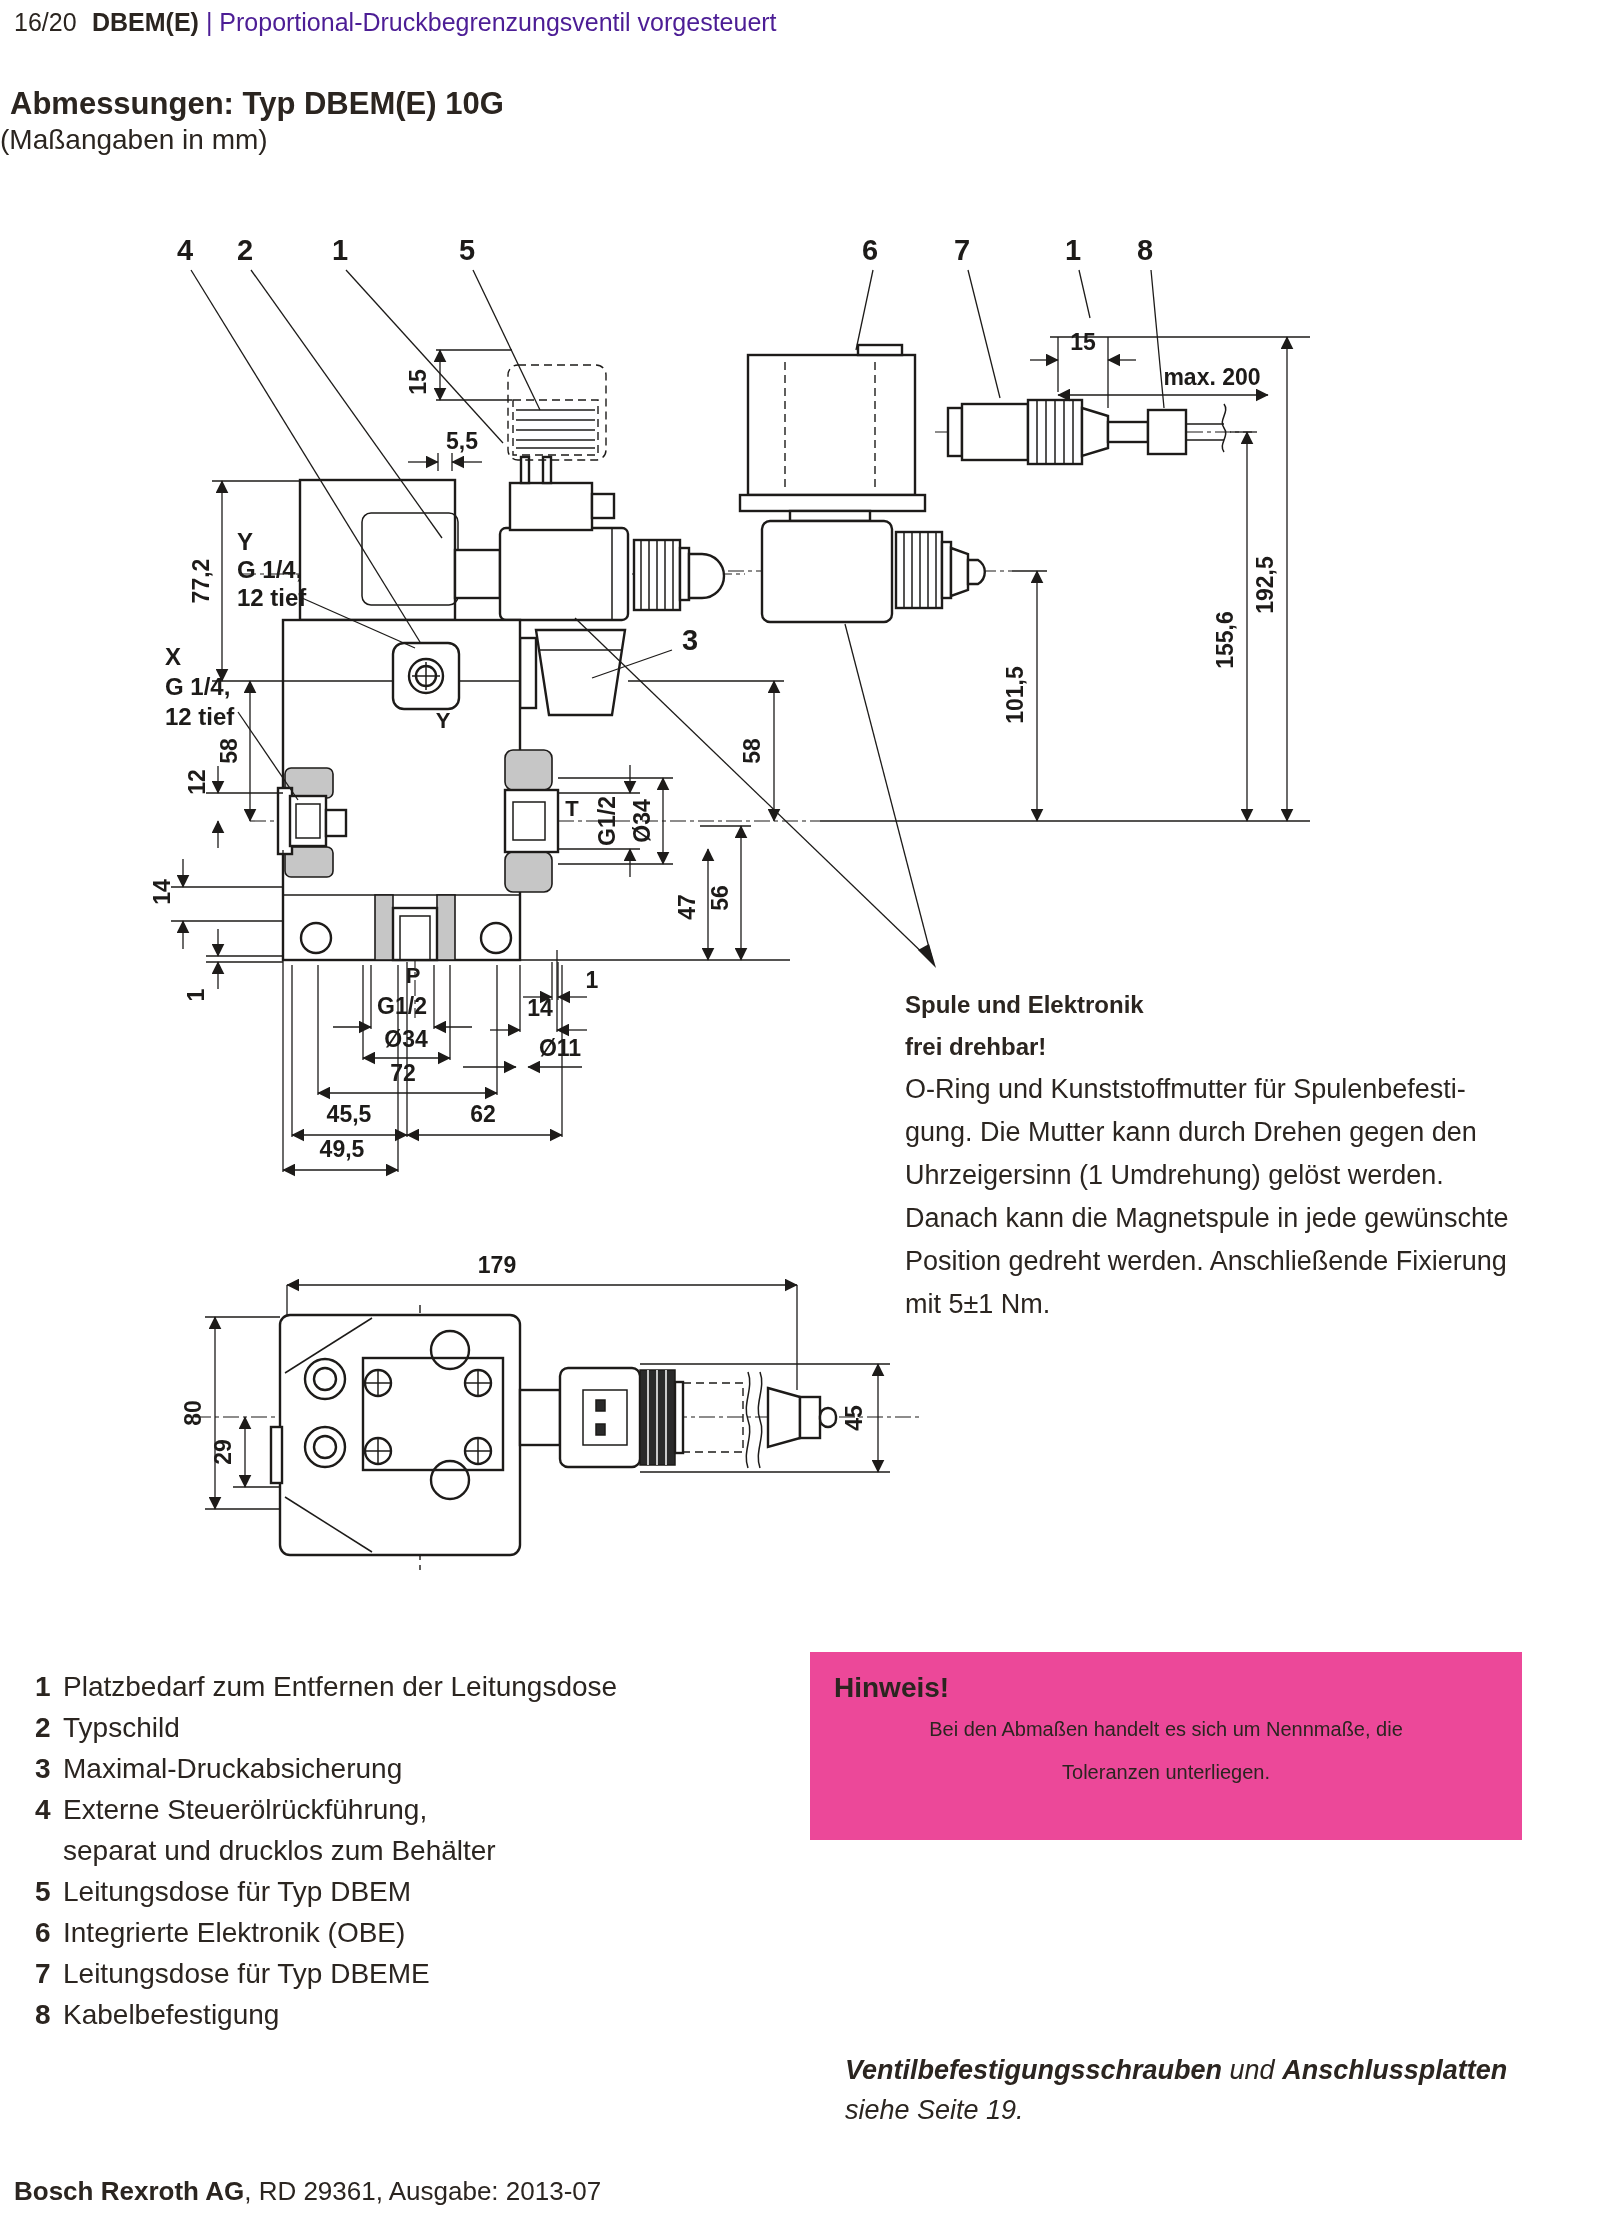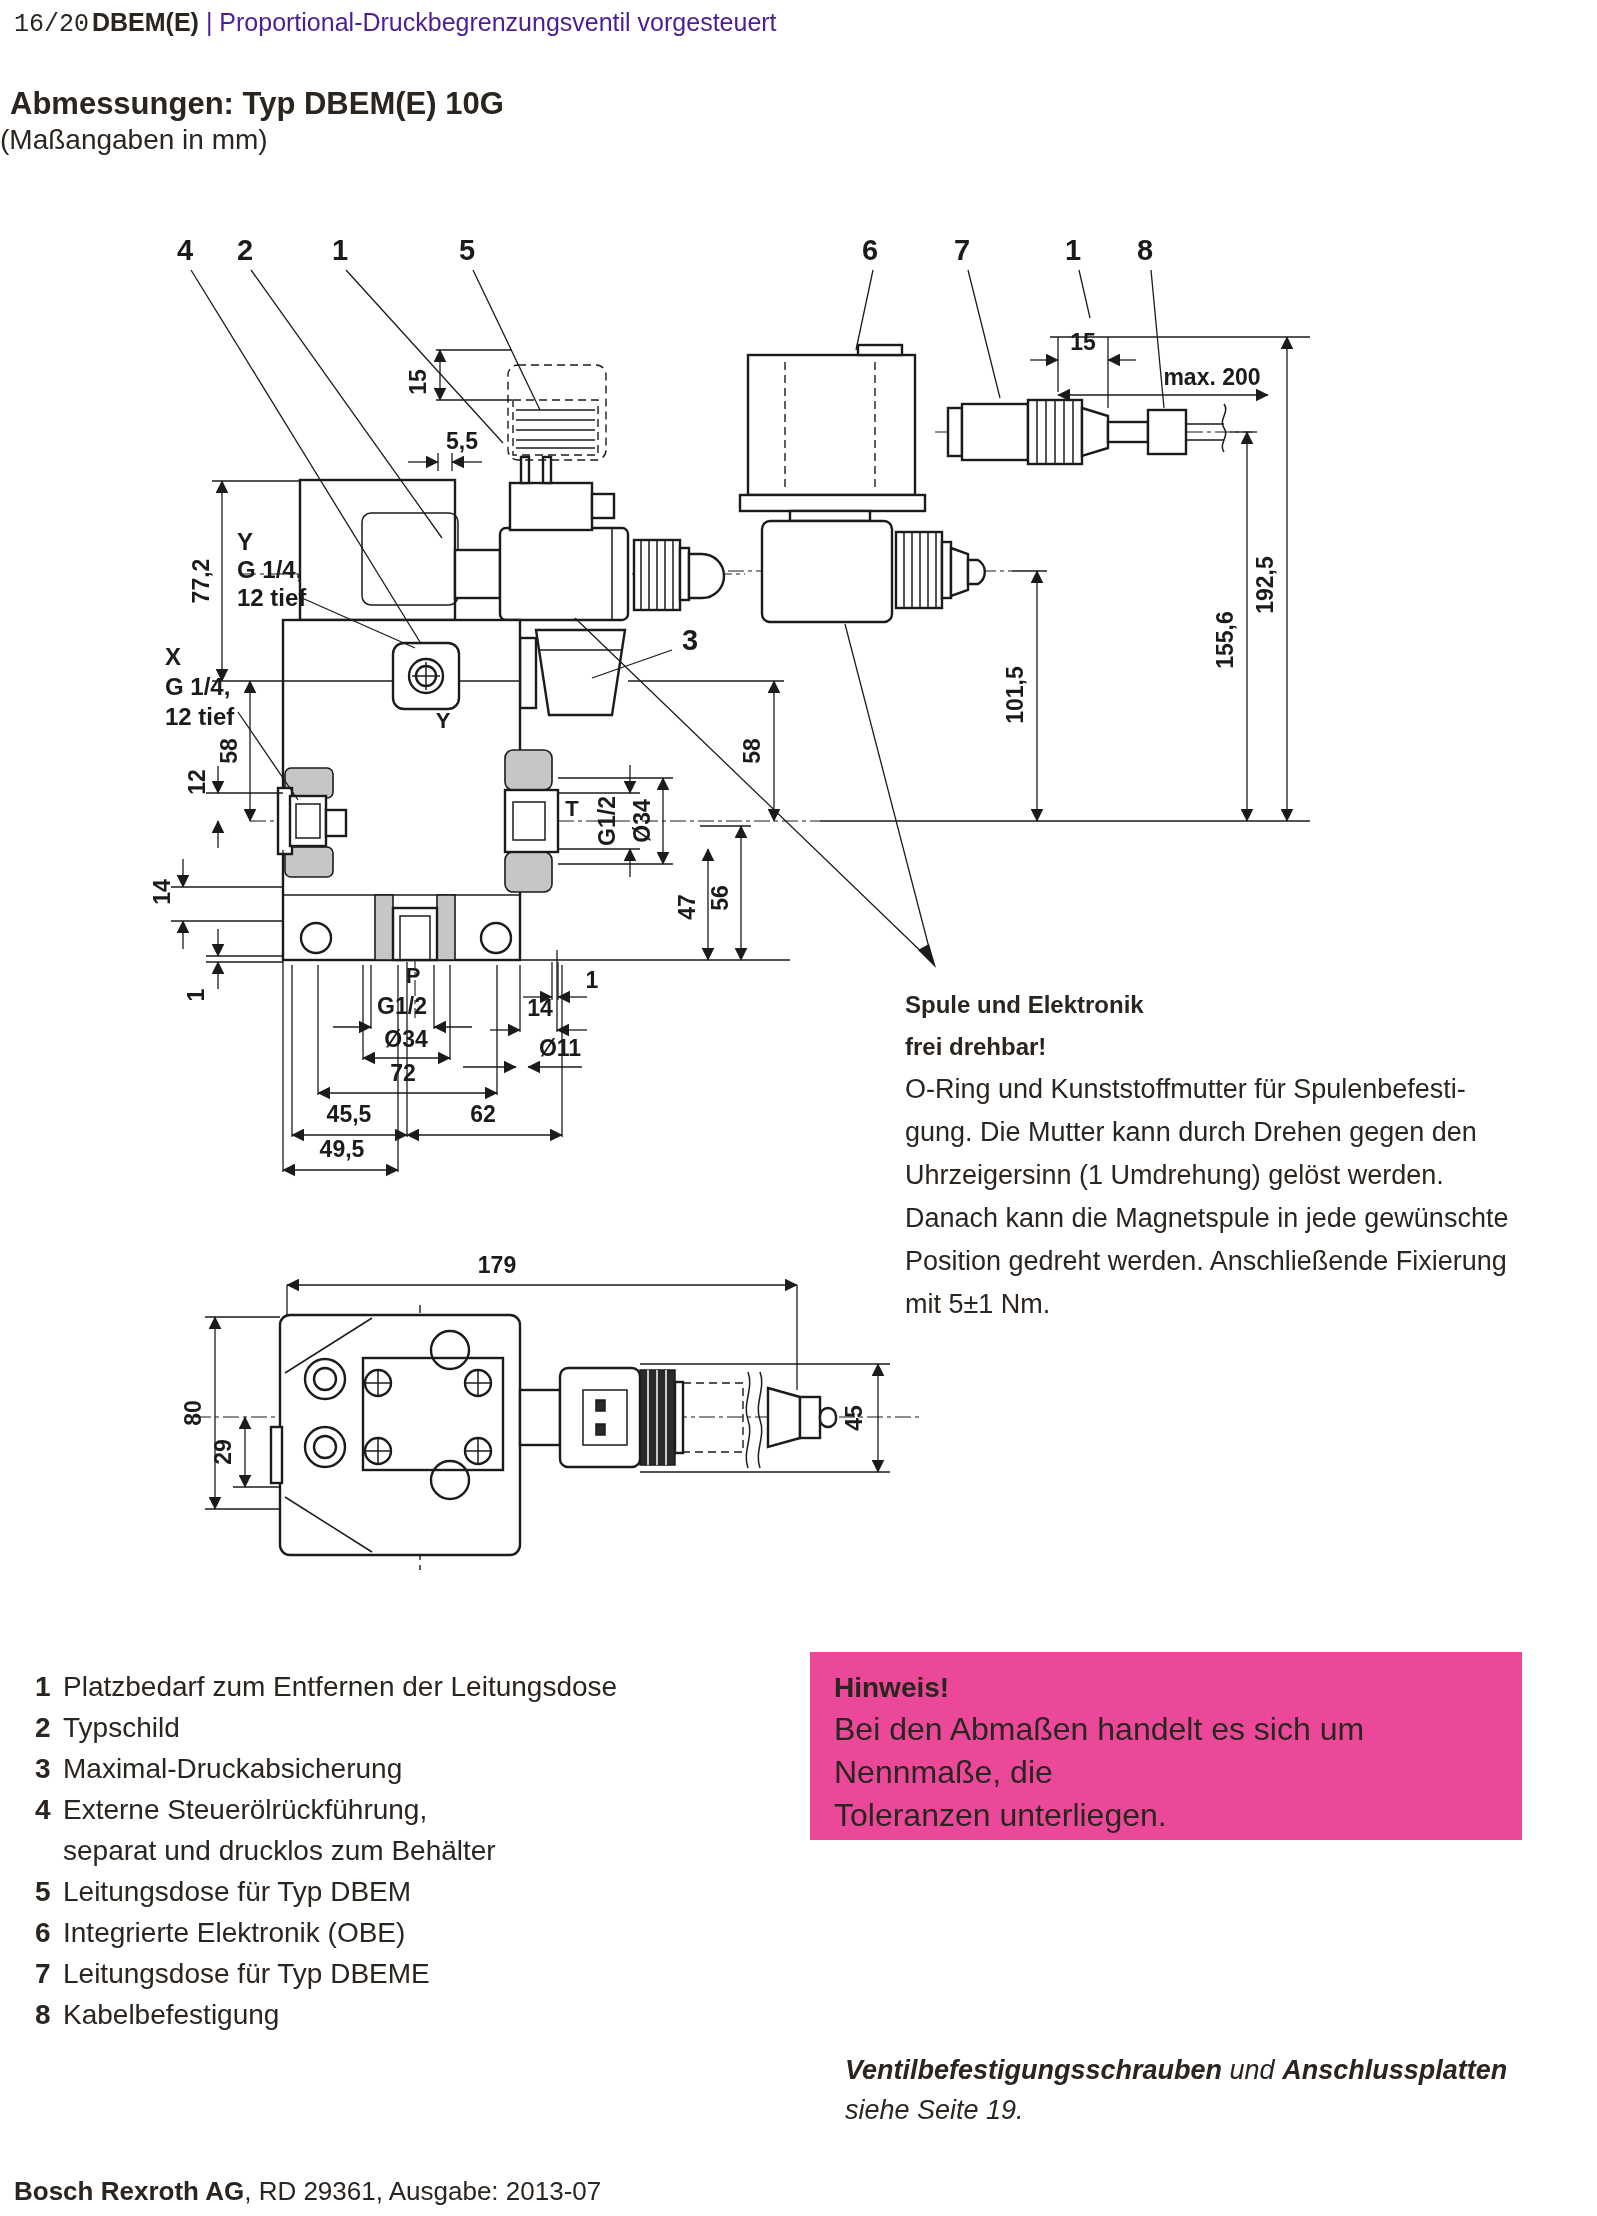--- a/index.html
+++ b/index.html
@@ -1,38 +1,38 @@
 <!DOCTYPE html>
 <html><head>
 <meta charset="utf-8">
 <style>
   html,body{margin:0;padding:0;background:#ffffff;}
   body{width:1597px;height:2216px;position:relative;font-family:"Liberation Sans",sans-serif;color:#2b2520;overflow:hidden;}
   .abs{position:absolute;}
   
   .hdr{left:14px;top:8px;font-size:25px;white-space:nowrap;}
-  .hdr .pg{display:inline-block;width:78px;font-family:Liberation Mono, monospace;}
+  .hdr .pg{display:inline-block;width:78px;}
   .hdr .prod{font-weight:bold;}
   .hdr .sub{color:#4c1d95;}
   
   .sec-h{left:10px;top:86px;font-size:31px;font-weight:bold;}
   .sec-s{left:0;top:124px;font-size:28px;}
   
   .note{left:905px;top:984px;width:625px;}
   .note .t{font-weight:bold;font-size:24px;line-height:42px;}
   .note .b{font-size:27px;line-height:43px;}
   
   .legend{left:35px;top:1666px;font-size:28px;line-height:41px;}
   .legend .row{white-space:nowrap;}
   .legend .n{font-weight:bold;display:inline-block;width:28px;}
   .legend .cont{padding-left:28px;}
   
   .hinweis{left:810px;top:1652px;width:712px;height:188px;background:#ec4899;box-sizing:border-box;padding:16px 24px;}
   .hinweis .t{font-weight:bold;font-size:28px;line-height:40px;}
-  .hinweis .b{font-size:32px;line-height:43px;}
+  .hinweis .b{font-size:20px;line-height:43px;text-align:center;}
   
   .ref{left:845px;top:2050px;font-size:27px;line-height:40px;font-style:italic;}
   .ref b{font-weight:bold;}
   
   .footer{left:14px;top:2176px;font-size:26px;}
   .footer b{font-weight:bold;}
   
   svg{position:absolute;left:0;top:150px;}
   svg text{font-family:"Liberation Sans",sans-serif;fill:#1d1b19;}
   .dt{font-size:23px;font-weight:bold;text-anchor:middle;}

